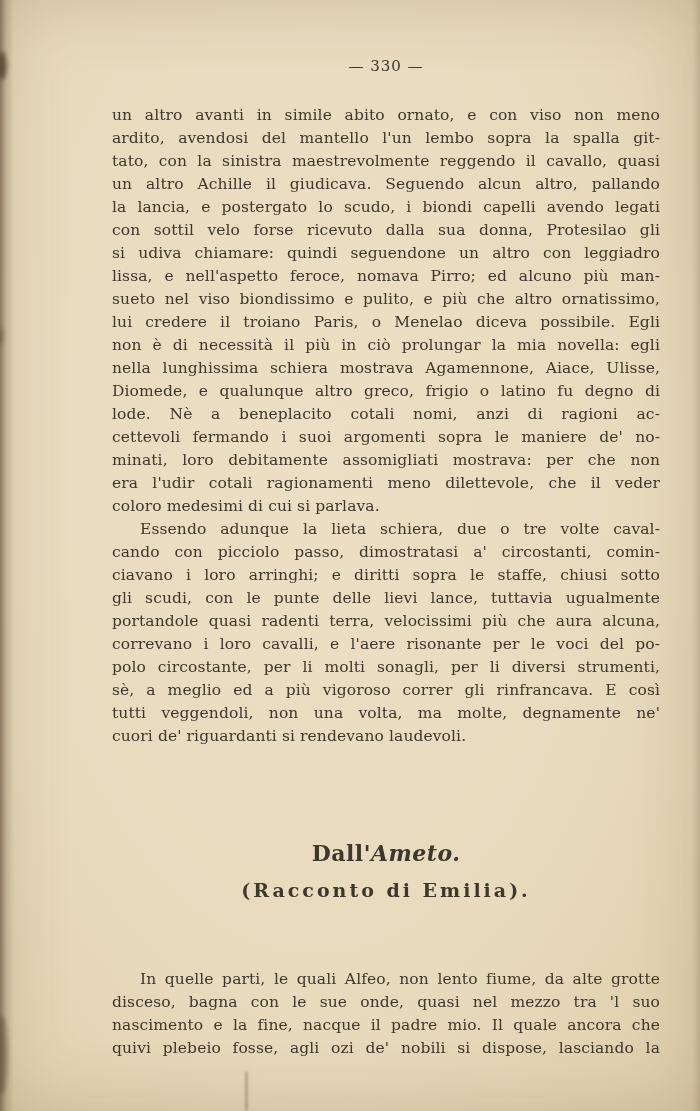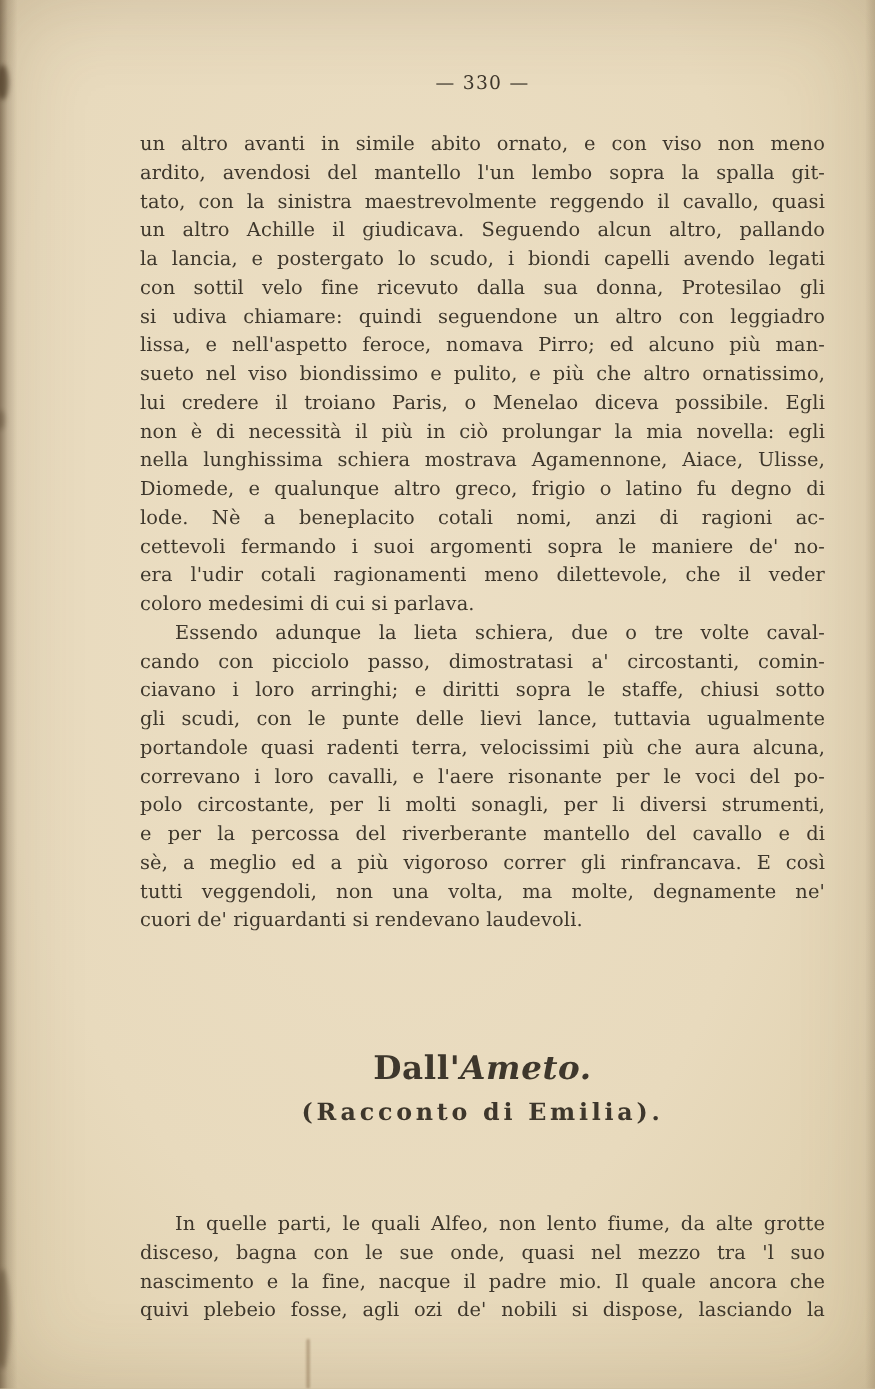--- a/index.html
+++ b/index.html
@@ -46,21 +46,21 @@
   .line {
     height:23px; line-height:23px; font-size:15.5px;
     text-align:justify; text-align-last:justify;
     overflow:hidden; letter-spacing:0.1px;
   }
   .line.last   { text-align-last:auto; }
   .line.indent { text-indent:28px; }
 
   .heading {
     position:absolute; left:112px; width:548px; top:840px;
-    text-align:center; font-size:26px; font-weight:bold; letter-spacing:0.5px;
+    text-align:center; font-size:22px; font-weight:bold; letter-spacing:0.5px;
   }
   .heading .it { font-style:italic; }
 
   .subheading {
     position:absolute; left:112px; width:548px; top:879px;
     text-align:center; font-size:19px; font-weight:bold; letter-spacing:3px;
   }
 </style>
 </head>
 <body>
@@ -69,42 +69,42 @@
 
   <div class="pagenum">— 330 —</div>
 
   <div class="textblock">
     <div class="paragraph">
         <div class="line">un altro avanti in simile abito ornato, e con viso non meno</div>
         <div class="line">ardito, avendosi del mantello l'un lembo sopra la spalla git-</div>
         <div class="line">tato, con la sinistra maestrevolmente reggendo il cavallo, quasi</div>
         <div class="line">un altro Achille il giudicava. Seguendo alcun altro, pallando</div>
         <div class="line">la lancia, e postergato lo scudo, i biondi capelli avendo legati</div>
-        <div class="line">con sottil velo fine ricevuto dalla sua donna, Protesilao gli</div>
+        <div class="line">con sottil velo forse ricevuto dalla sua donna, Protesilao gli</div>
         <div class="line">si udiva chiamare: quindi seguendone un altro con leggiadro</div>
         <div class="line">lissa, e nell'aspetto feroce, nomava Pirro; ed alcuno più man-</div>
         <div class="line">sueto nel viso biondissimo e pulito, e più che altro ornatissimo,</div>
         <div class="line">lui credere il troiano Paris, o Menelao diceva possibile. Egli</div>
         <div class="line">non è di necessità il più in ciò prolungar la mia novella: egli</div>
         <div class="line">nella lunghissima schiera mostrava Agamennone, Aiace, Ulisse,</div>
         <div class="line">Diomede, e qualunque altro greco, frigio o latino fu degno di</div>
         <div class="line">lode. Nè a beneplacito cotali nomi, anzi di ragioni ac-</div>
         <div class="line">cettevoli fermando i suoi argomenti sopra le maniere de' no-</div>
+        <div class="line">minati, loro debitamente assomigliati mostrava: per che non</div>
         <div class="line">era l'udir cotali ragionamenti meno dilettevole, che il veder</div>
         <div class="line last">coloro medesimi di cui si parlava.</div>
       </div>
     <div class="paragraph">
         <div class="line indent">Essendo adunque la lieta schiera, due o tre volte caval-</div>
         <div class="line">cando con picciolo passo, dimostratasi a' circostanti, comin-</div>
         <div class="line">ciavano i loro arringhi; e diritti sopra le staffe, chiusi sotto</div>
         <div class="line">gli scudi, con le punte delle lievi lance, tuttavia ugualmente</div>
         <div class="line">portandole quasi radenti terra, velocissimi più che aura alcuna,</div>
         <div class="line">correvano i loro cavalli, e l'aere risonante per le voci del po-</div>
         <div class="line">polo circostante, per li molti sonagli, per li diversi strumenti,</div>
-        <div class="line">e per la percossa del riverberante mantello del cavallo e di</div>
         <div class="line">sè, a meglio ed a più vigoroso correr gli rinfrancava. E così</div>
         <div class="line">tutti veggendoli, non una volta, ma molte, degnamente ne'</div>
         <div class="line last">cuori de' riguardanti si rendevano laudevoli.</div>
       </div>
   </div>
 
   <div class="heading"><span>Dall'</span><span class="it">Ameto.</span></div>
 
   <div class="subheading">(Racconto di Emilia).</div>
 

